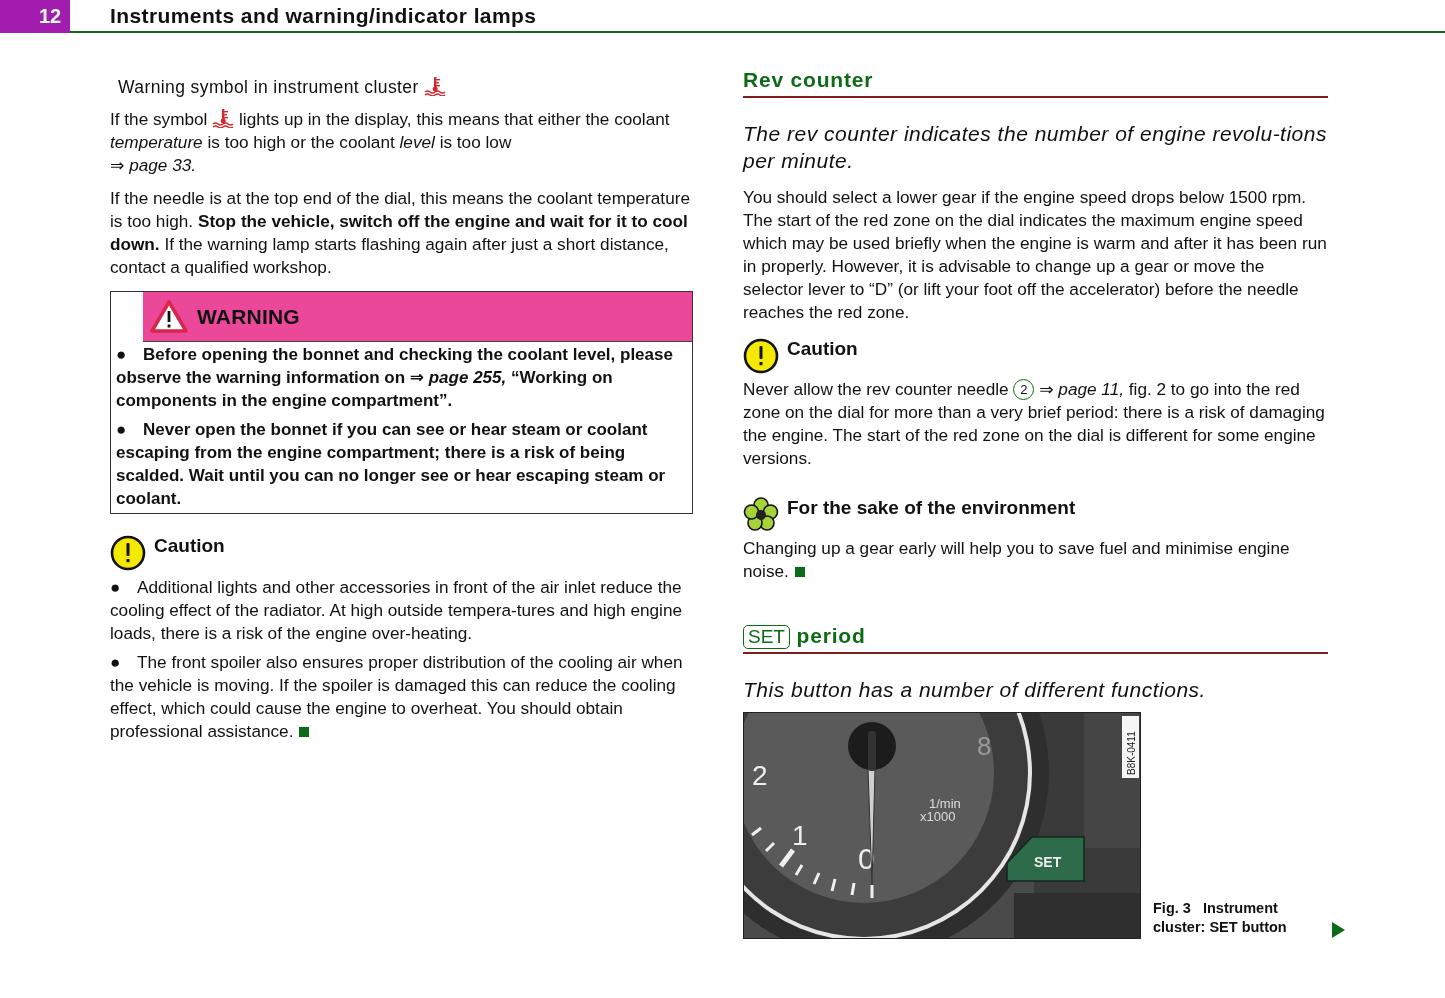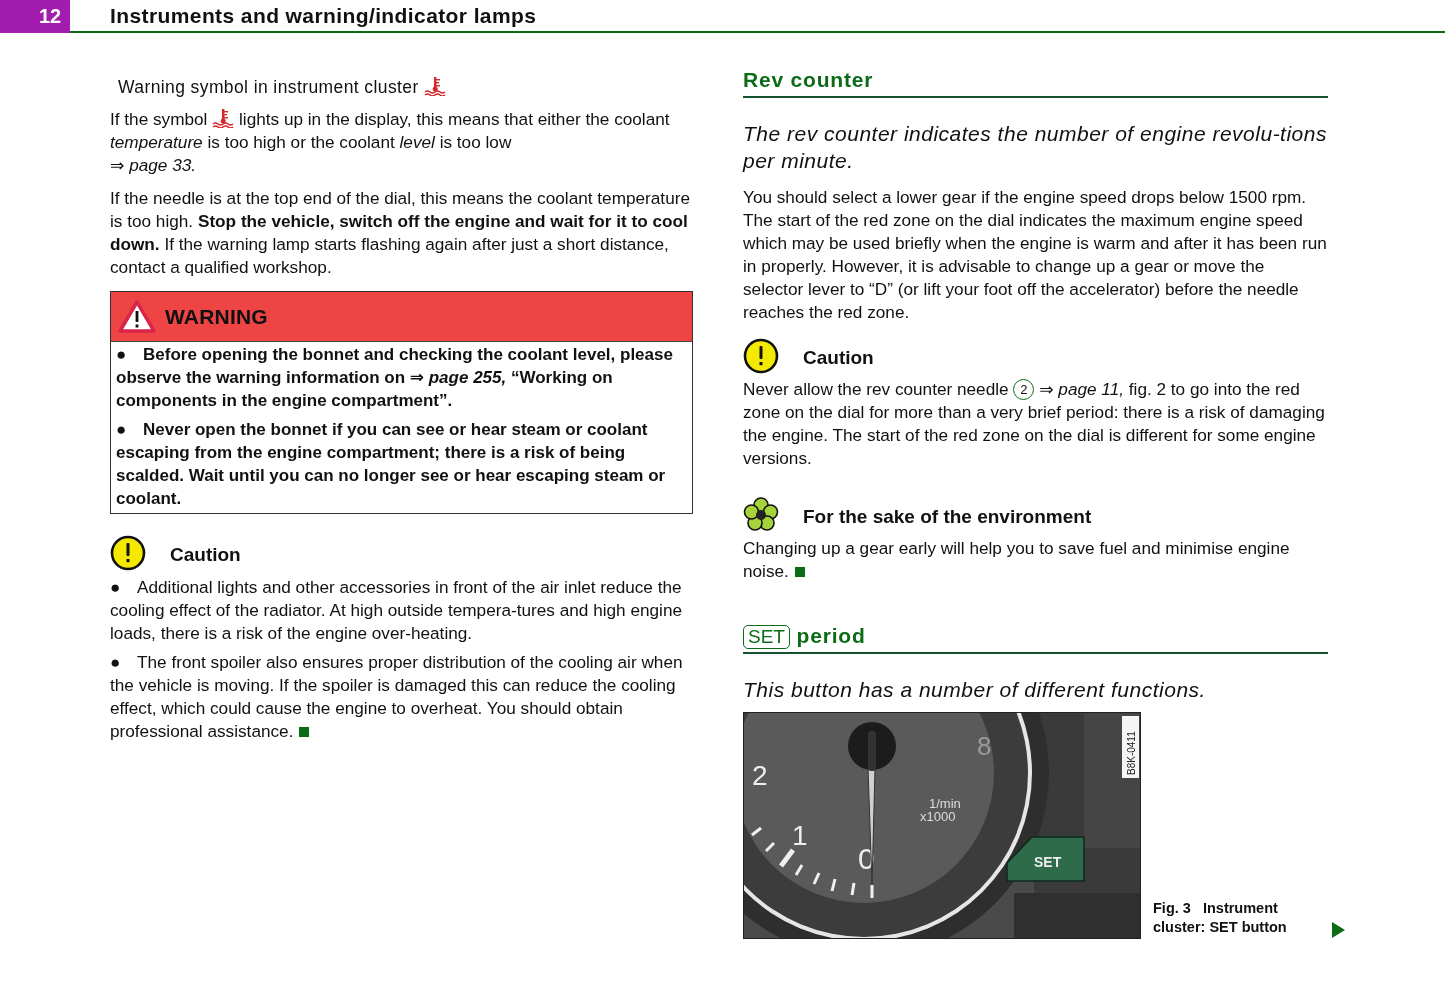--- a/index.html
+++ b/index.html
@@ -25,33 +25,33 @@
   p { margin: 0; font-size: 17.2px; line-height: 23px; }
   .sub-head { font-size: 17.5px; font-weight: normal; letter-spacing: 0.4px; margin: 8px; line-height: 26px; }
   .temp-icon { display: inline-block; width: 22px; height: 20px; vertical-align: -3px; }
   .sp { height: 10px; }
 
   .warn-box {
     position: absolute; left: 110px; top: 291px; width: 583px; border: 1.5px solid #333;
     box-sizing: border-box;
   }
   .warn-head {
-    background: #ef4444; height: 49px; border-bottom: 1.5px solid #444;
-    display: flex; align-items: center; padding-left: 6px; gap: 8px;
+    background: #ec4899; height: 49px; border-bottom: 1.5px solid #444;
+    display: flex; align-items: center; padding-left: 6px; gap: 8px; margin-left: 32px;
   }
   .warn-head .title { font-size: 21px; font-weight: bold; letter-spacing: 0.2px; }
   .warn-body { padding: 1px 6px 3px 5px; }
   .warn-body p { font-weight: bold; font-size: 17px; line-height: 23px; }
   .bullet { display: inline-block; width: 27px; }
 
-  .caution-head { display: flex; align-items: center; gap: 24px; height: 36px; }
+  .caution-head { display: flex; align-items: flex-start; gap: 8px; height: 36px; }
   .caution-head .label { font-size: 19px; font-weight: bold; line-height: 22px; margin-bottom: -3px; }
 
   .sec-head {
-    border-bottom: 2px solid #14532d; color: #0b6b17; font-weight: bold; font-size: 21px;
+    border-bottom: 2px solid #7f1d1d; color: #0b6b17; font-weight: bold; font-size: 21px;
     letter-spacing: 0.8px; height: 30px; line-height: 28px;
   }
   .lead { font-style: italic; font-size: 21px; line-height: 27px; letter-spacing: 0.5px; margin-top: 22px; }
 
   .circled {
     display: inline-block; width: 19px; height: 19px; border: 1.5px solid #0b6b17; border-radius: 50%;
     font-size: 13px; line-height: 19px; text-align: center; color: #111; vertical-align: 1px; box-sizing: content-box;
   }
   .end-mark { display: inline-block; width: 10px; height: 10px; background: #0b6b17; margin-left: 6px; vertical-align: 0px; }
 

